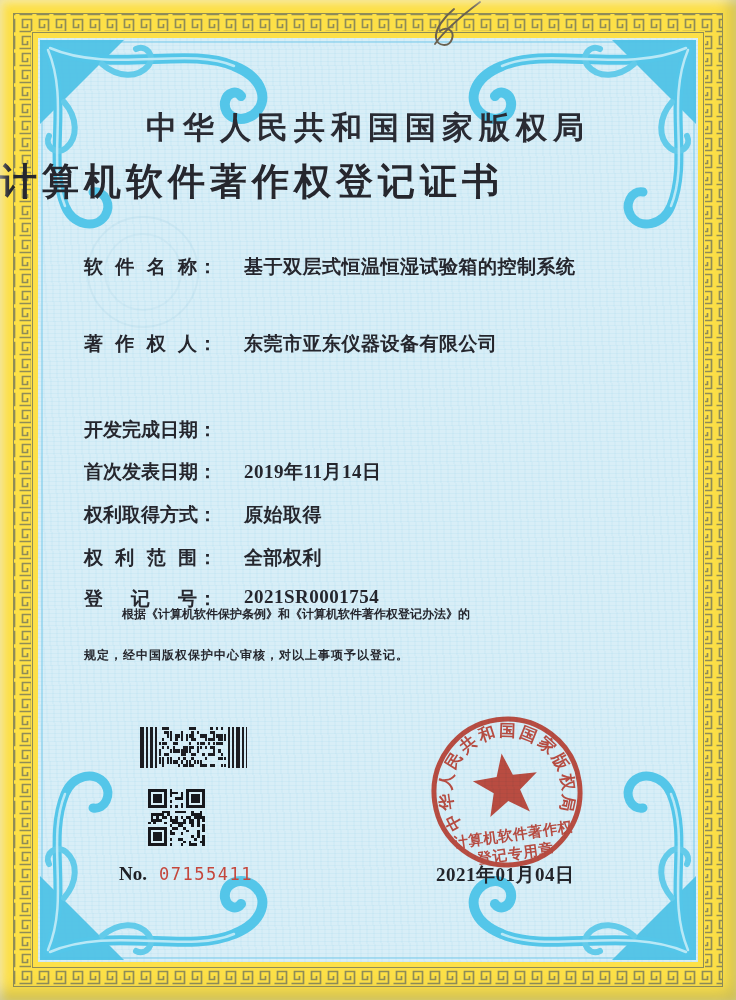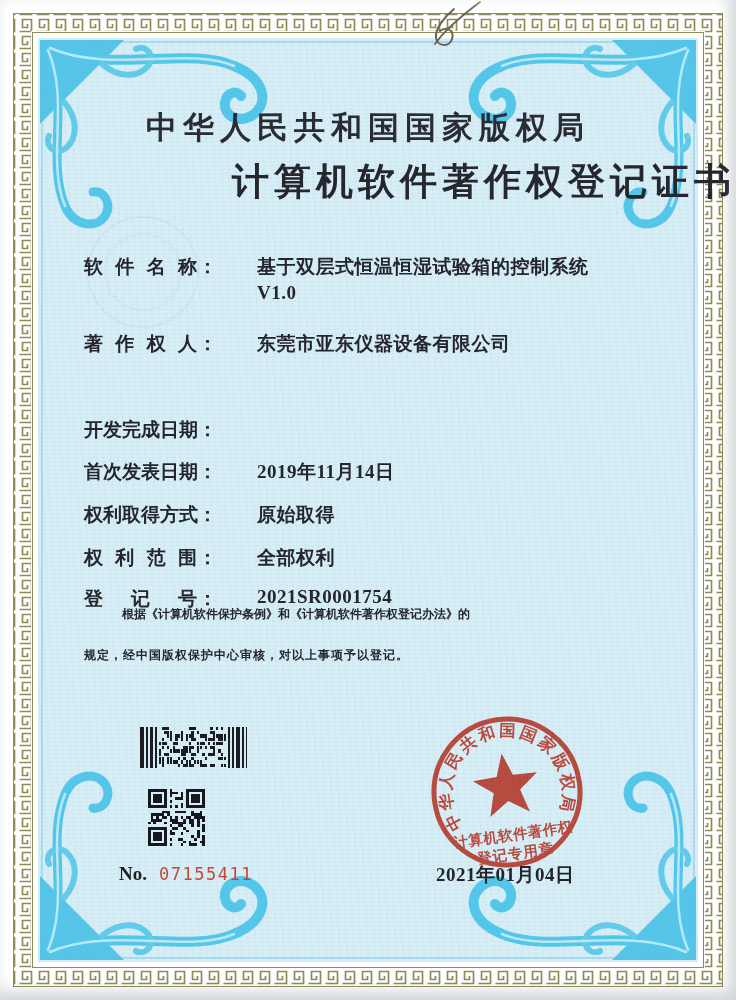--- a/index.html
+++ b/index.html
@@ -1,48 +1,48 @@
 <!DOCTYPE html>
 <html><head>
 <meta charset="utf-8">
 <style>
   html,body{margin:0;padding:0;background:#b7bec0;}
   .page{
     position:relative;width:736px;height:1000px;overflow:hidden;
-    background:#ffffff;
+    background:#fde047;
     font-family:"Liberation Serif",serif;
   }
   .page::after{
     content:"";position:absolute;inset:0;pointer-events:none;
     box-shadow:inset -6px -8px 16px rgba(95,112,118,.30), inset 3px 3px 8px rgba(255,255,255,.55);
   }
   .abs{position:absolute;}
   
   .panel{
     position:absolute;left:38px;top:38px;width:660px;height:924px;
     background:
       repeating-linear-gradient(0deg, rgba(120,198,228,.10) 0 1px, rgba(255,255,255,0) 1px 4px),
       repeating-linear-gradient(87deg, rgba(120,198,228,.07) 0 2px, rgba(255,255,255,0) 2px 7px),
       #d8eef7;
   }
   .panel::after{content:"";position:absolute;inset:3px;border:2px solid rgba(108,198,232,.45);}
   svg.overlay{position:absolute;left:0;top:0;pointer-events:none;}
   
   .title1{left:0;right:0;top:107px;text-align:center;font-size:31px;font-weight:bold;
           letter-spacing:6px;color:#2a2b33;}
-  .title2{left:0;right:0;top:157px;text-align:right;font-size:37px;font-weight:bold;
+  .title2{left:0;right:0;top:157px;text-align:left;font-size:37px;font-weight:bold;
           letter-spacing:5px;color:#26272e;}
   .certno{top:219px;right:97px;font-size:15.5px;font-weight:bold;color:#2a2b33;letter-spacing:.5px;}
   .certno .gap{display:inline-block;width:13px;}
   .row{position:absolute;left:84px;display:flex;align-items:flex-start;
        font-size:19px;font-weight:bold;color:#25262d;}
   .flabel{display:inline-block;width:113px;text-align:justify;text-align-last:justify;
           text-justify:inter-character;white-space:nowrap;}
   .fcolon{margin-left:1px;}
-  .fvalue{margin-left:40px;letter-spacing:.5px;white-space:nowrap;}
+  .fvalue{margin-left:27px;letter-spacing:.5px;white-space:nowrap;}
   .fvalue .vline{line-height:26px;}
   .statement{left:84px;top:594px;width:580px;font-size:12px;font-weight:bold;color:#25262d;}
   .statement .l1{text-indent:38px;line-height:41px;white-space:nowrap;}
   .statement .l2{line-height:41px;white-space:nowrap;letter-spacing:1px;}
   .barcode{left:140px;top:727px;width:107px;height:41px;}
   .qr{left:148px;top:789px;width:57px;height:57px;}
   .noline{left:119px;top:863px;font-size:19px;font-weight:bold;color:#1f2025;}
   .serial{font-family:"DejaVu Sans Mono",monospace;font-weight:normal;font-size:17px;
           color:#c5473c;letter-spacing:1.5px;margin-left:12px;}
   .issuedate{left:436px;top:862px;width:145px;text-align:left;font-size:19px;
@@ -99,21 +99,20 @@
   </svg>
 
   <div class="abs title1">中华人民共和国国家版权局</div>
   <div class="abs title2">计算机软件著作权登记证书</div>
 
   <div class="row" style="top:254px">
     <span class="flabel">软件名称</span>
       <span class="fcolon">：</span>
     <span class="fvalue">
       <div class="vline">基于双层式恒温恒湿试验箱的控制系统</div>
-      <div class="vline">V1.0</div>
     </span>
   </div>
 
   <div class="row" style="top:331px">
     <span class="flabel">著作权人</span>
       <span class="fcolon">：</span>
     <span class="fvalue">东莞市亚东仪器设备有限公司</span>
   </div>
 
   <div class="row" style="top:417px">

